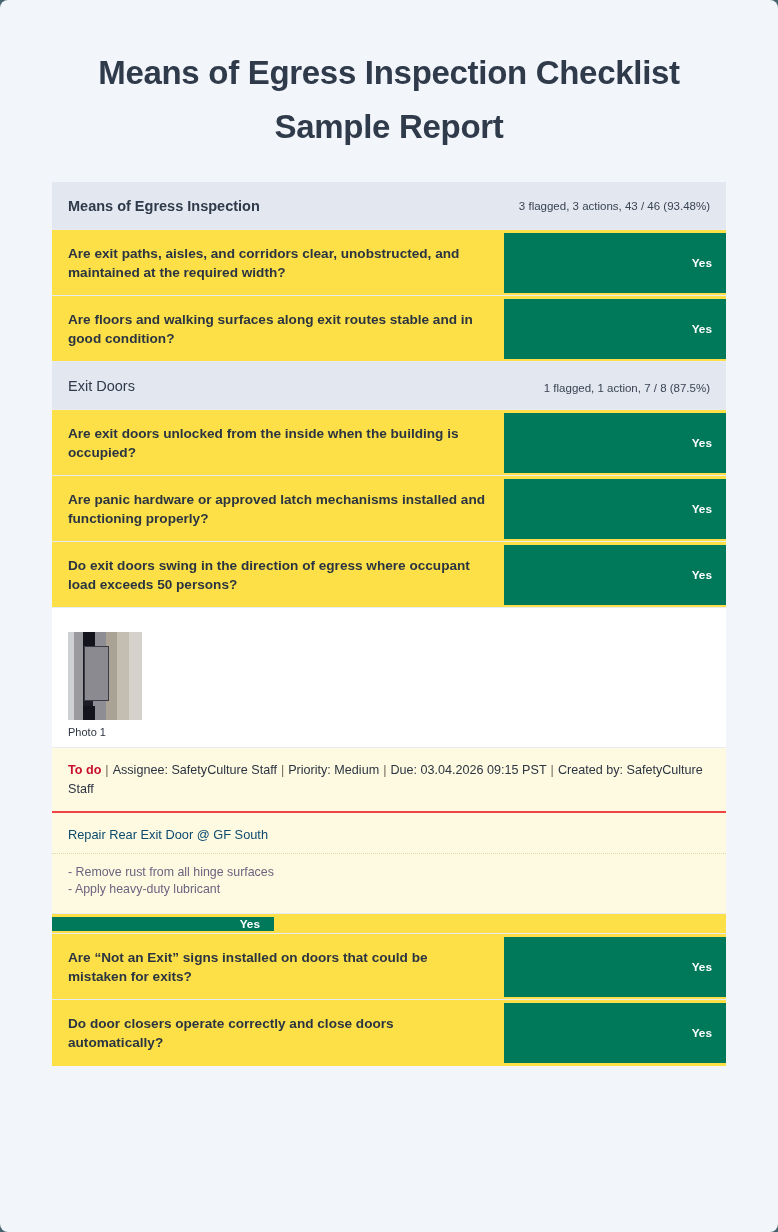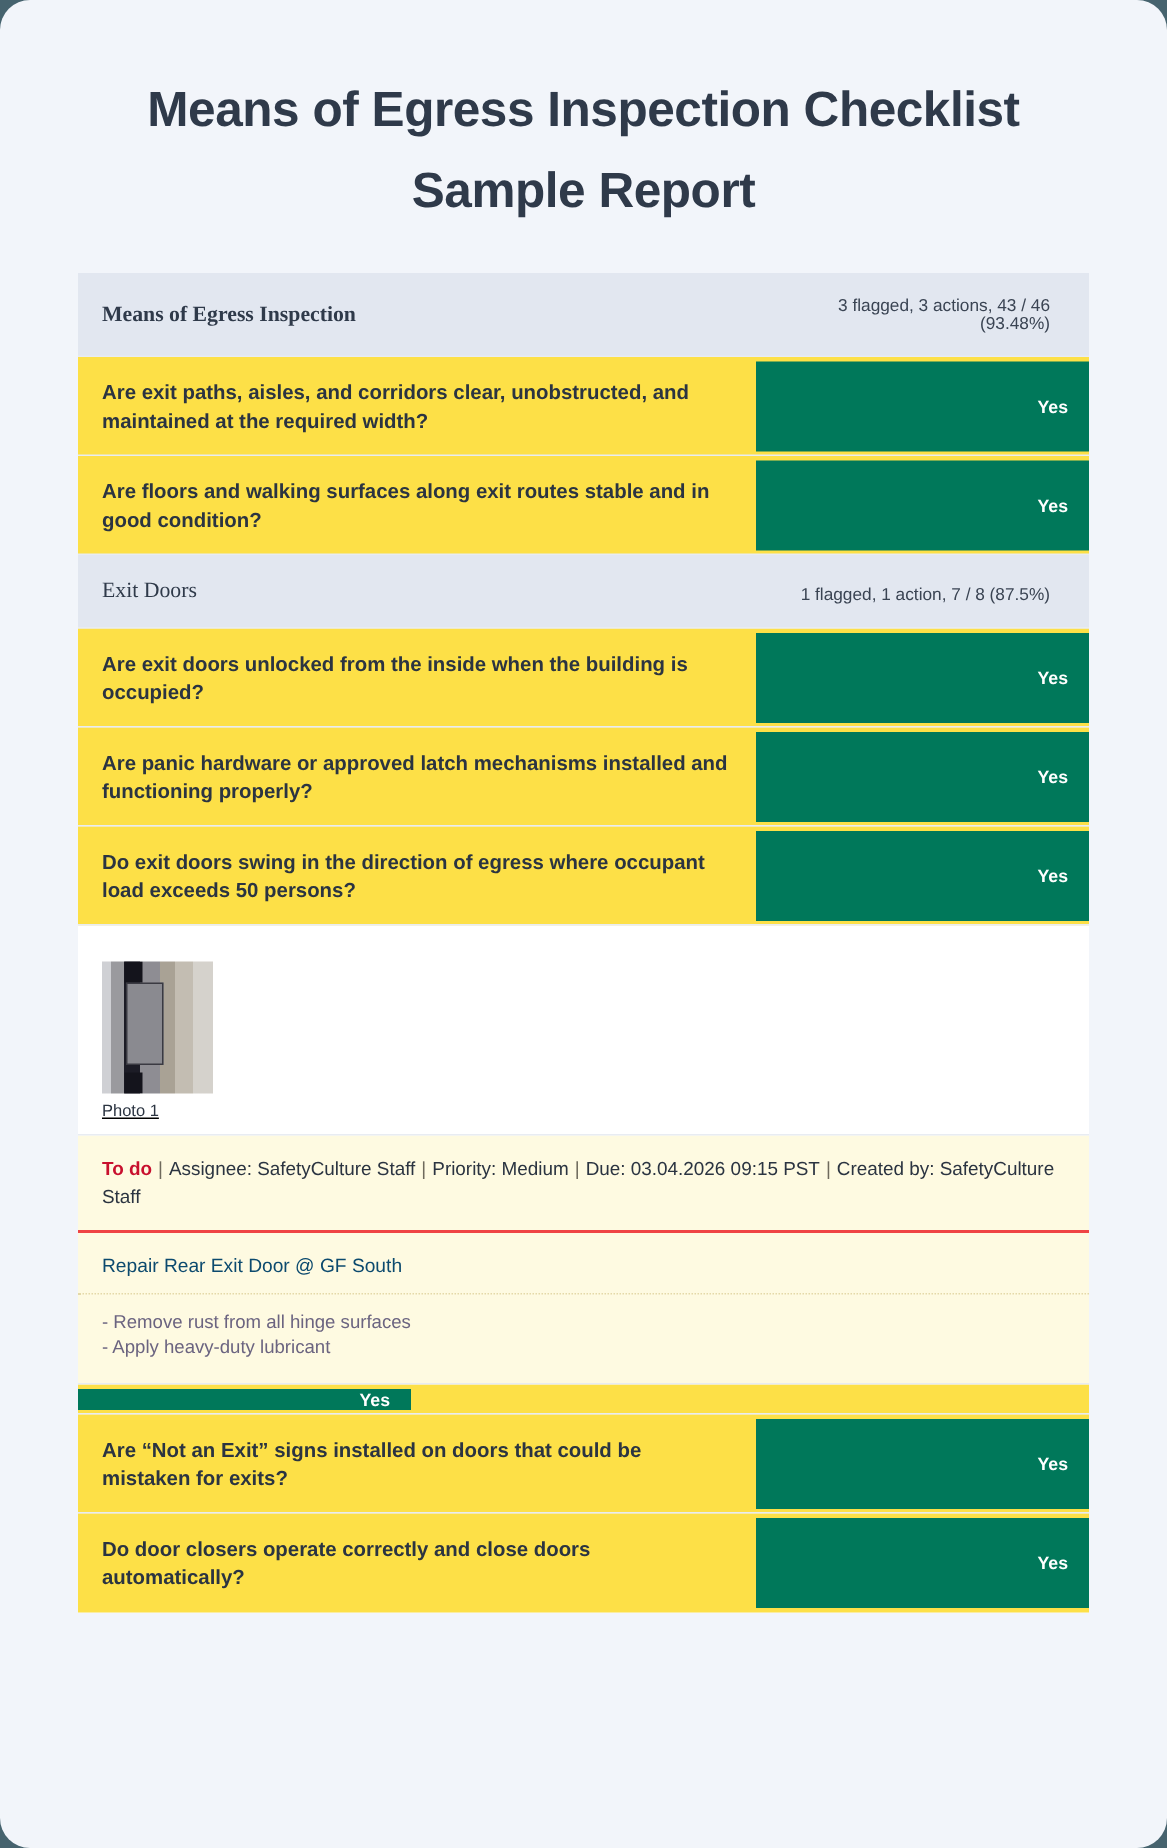--- a/index.html
+++ b/index.html
@@ -10,21 +10,21 @@
     width: 778px;
     height: 1232px;
     background: #46636e;
     font-family: "Liberation Sans", sans-serif;
     overflow: hidden;
   }
   .page {
     position: absolute;
     inset: 0;
     background: #f2f5fa;
-    border-radius: 20px;
+    border-radius: 8px;
     overflow: hidden;
   }
   .report-title {
     margin: 0;
     padding: 46px 52px 0 52px;
     text-align: center;
     font-size: 33px;
     line-height: 54px;
     font-weight: bold;
     color: #2f3a4a;
@@ -55,29 +55,28 @@
   .section-row {
     background: #e2e7f0;
   }
   .section-row .label {
     flex: 1 1 auto;
     padding: 16px 16px 16px 16px;
     font-size: 14.5px;
     color: #2f3a4a;
     display: flex;
     align-items: center;
-    font-family: Liberation Serif, serif;
   }
   .section-row.primary .label {
     font-weight: bold;
   }
   .section-row .meta {
     width: 222px;
     flex: 0 0 222px;
-    padding: 16px 26px 16px 10px;
+    padding: 16px 16px 16px 10px;
     box-sizing: border-box;
     font-size: 11.5px;
     color: #3a4453;
     text-align: right;
     display: flex;
     align-items: flex-end;
     justify-content: flex-end;
   }
   .section-row.primary .meta {
     align-items: center;
@@ -121,21 +120,20 @@
   }
   .note-text {
     font-size: 12.6px;
     line-height: 18px;
     color: #2b3441;
     max-width: 630px;
   }
   .photo-wrap {
     margin-top: 12px;
     width: 56px;
-    text-decoration: underline;
   }
   .photo {
     width: 74px;
     height: 88px;
     background:
       linear-gradient(90deg,
         #cfd0d4 0%, #cfd0d4 8%,
         #9a9a9e 8%, #9a9a9e 20%,
         #1c1c26 20%, #1c1c26 34%,
         #8e8d93 34%, #8e8d93 52%,

